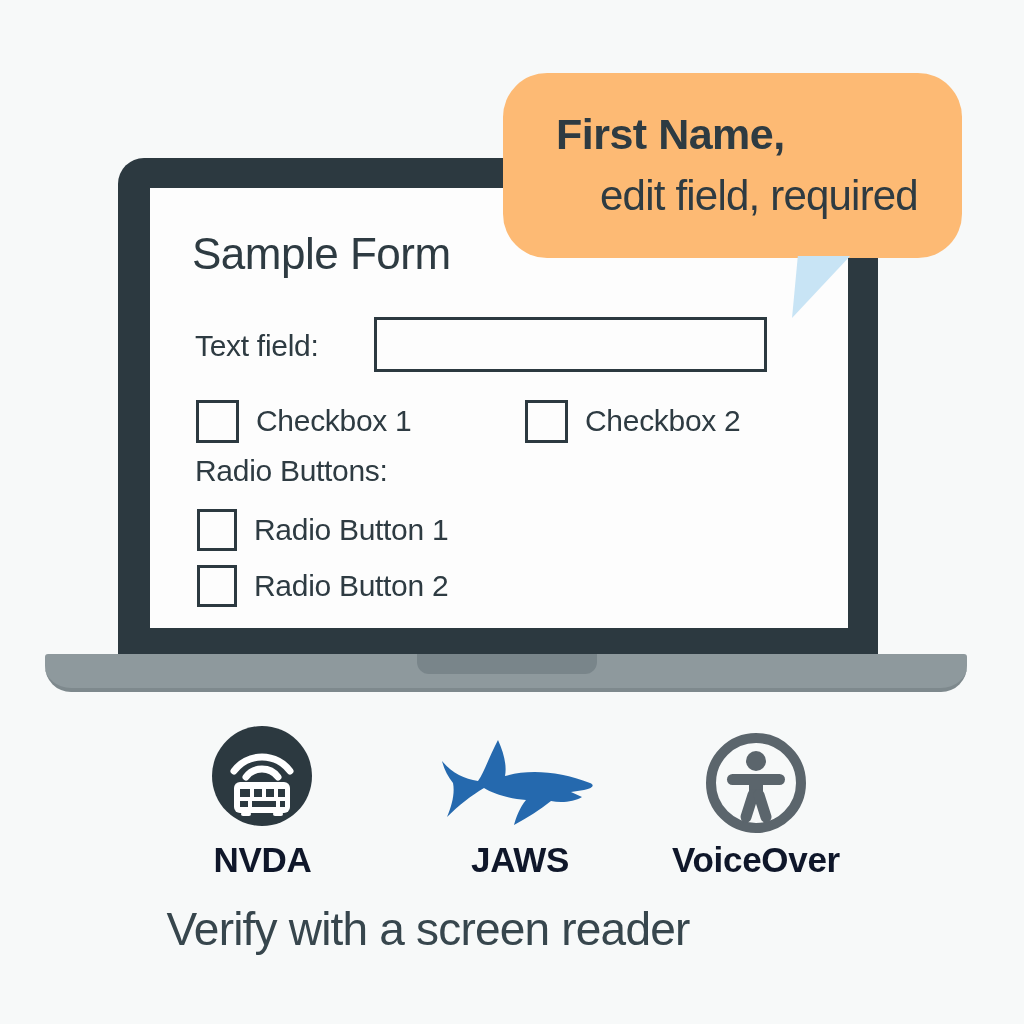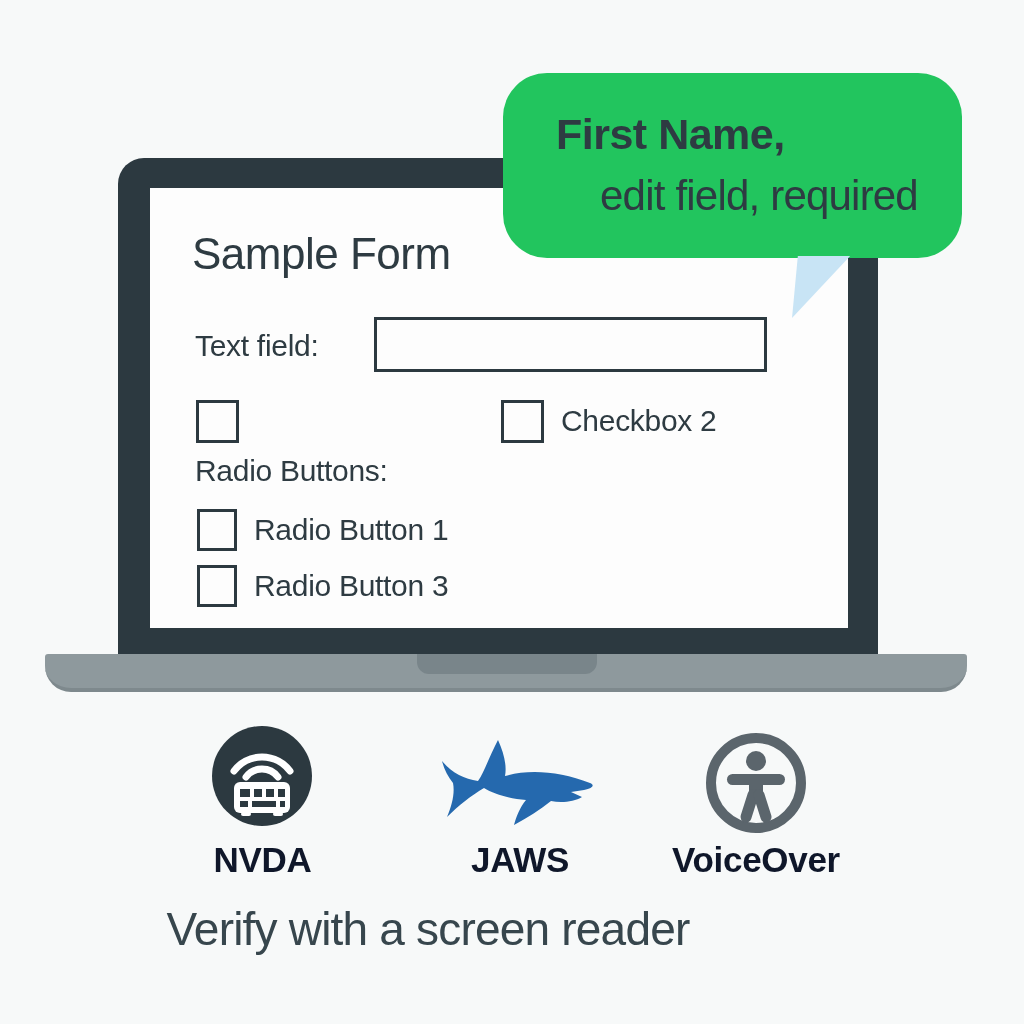--- a/index.html
+++ b/index.html
@@ -39,37 +39,37 @@
   .field-row{position:absolute;z-index:2;display:flex;align-items:center;}
   .form-label{font-size:30px;letter-spacing:-0.3px;}
   .text-field-row{left:195px;top:318px;height:55px;justify-content:flex-end;}
   .text-input{
     position:absolute;left:374px;top:317px;width:367px;height:49px;z-index:2;
     background:#fdfdfd;border:3px solid #2c3940;
     font-size:28px;padding:0 10px;color:#2e3b42;
   }
   .box-row{gap:17px;height:44px;}
   .cb-row-1{left:196px;top:399px;}
-  .cb-row-2{left:501px;top:399px;}
+  .cb-row-2{left:525px;top:399px;}
   .check-box{
     width:37px;height:37px;border:3px solid #2c3940;background:#fdfdfd;
     flex:0 0 auto;
   }
   .radio-group-label{position:absolute;left:195px;top:454px;z-index:2;font-size:30px;letter-spacing:-0.3px;}
   .radio-row-1{left:197px;top:508px;}
   .radio-row-2{left:197px;top:564px;}
   .radio-box{
     width:34px;height:36px;border:3px solid #2c3940;background:#fdfdfd;
     flex:0 0 auto;
   }
 
   
   .speech-bubble{
     position:absolute;left:503px;top:73px;width:459px;height:185px;
-    background:#22c55e;border-radius:44px;z-index:3;
+    background:#fdba74;border-radius:44px;z-index:3;
     box-sizing:border-box;padding:30px 0 0 53px;
   }
   .bubble-line1{font-size:43px;font-weight:700;line-height:62px;letter-spacing:-0.5px;}
   .bubble-line2{font-size:42px;font-weight:400;line-height:62px;letter-spacing:-0.8px;text-align:center;}
   .bubble-tail{position:absolute;left:780px;top:256px;z-index:3;}
 
   
   .sr-icon{position:absolute;z-index:2;}
   .nvda-pos{left:210px;top:724px;}
   .jaws-pos{left:428px;top:733px;}
@@ -102,35 +102,36 @@
 
   <div class="form-title">Sample Form</div>
 
   <div class="field-row text-field-row">
     <span class="form-label">Text field:</span>
   </div>
   <input class="text-input" type="text" value="" style="">
 
   <div class="field-row box-row cb-row-1">
     <div class="check-box"></div>
+    <span class="form-label">Checkbox 1</span>
   </div>
   <div class="field-row box-row cb-row-2">
     <div class="check-box"></div>
     <span class="form-label">Checkbox 2</span>
   </div>
 
   <div class="radio-group-label">Radio Buttons:</div>
 
   <div class="field-row box-row radio-row-1">
     <div class="radio-box"></div>
     <span class="form-label">Radio Button 1</span>
   </div>
   <div class="field-row box-row radio-row-2">
     <div class="radio-box"></div>
-    <span class="form-label">Radio Button 3</span>
+    <span class="form-label">Radio Button 2</span>
   </div>
 
   <div class="speech-bubble">
     <div class="bubble-line1">First Name,</div>
     <div class="bubble-line2">edit field, required</div>
   </div>
   <svg class="bubble-tail" width="80" height="64" viewBox="0 0 80 64">
     <polygon points="18,-2 72,-2 12,62" fill="#c8e4f5"></polygon>
   </svg>
 

